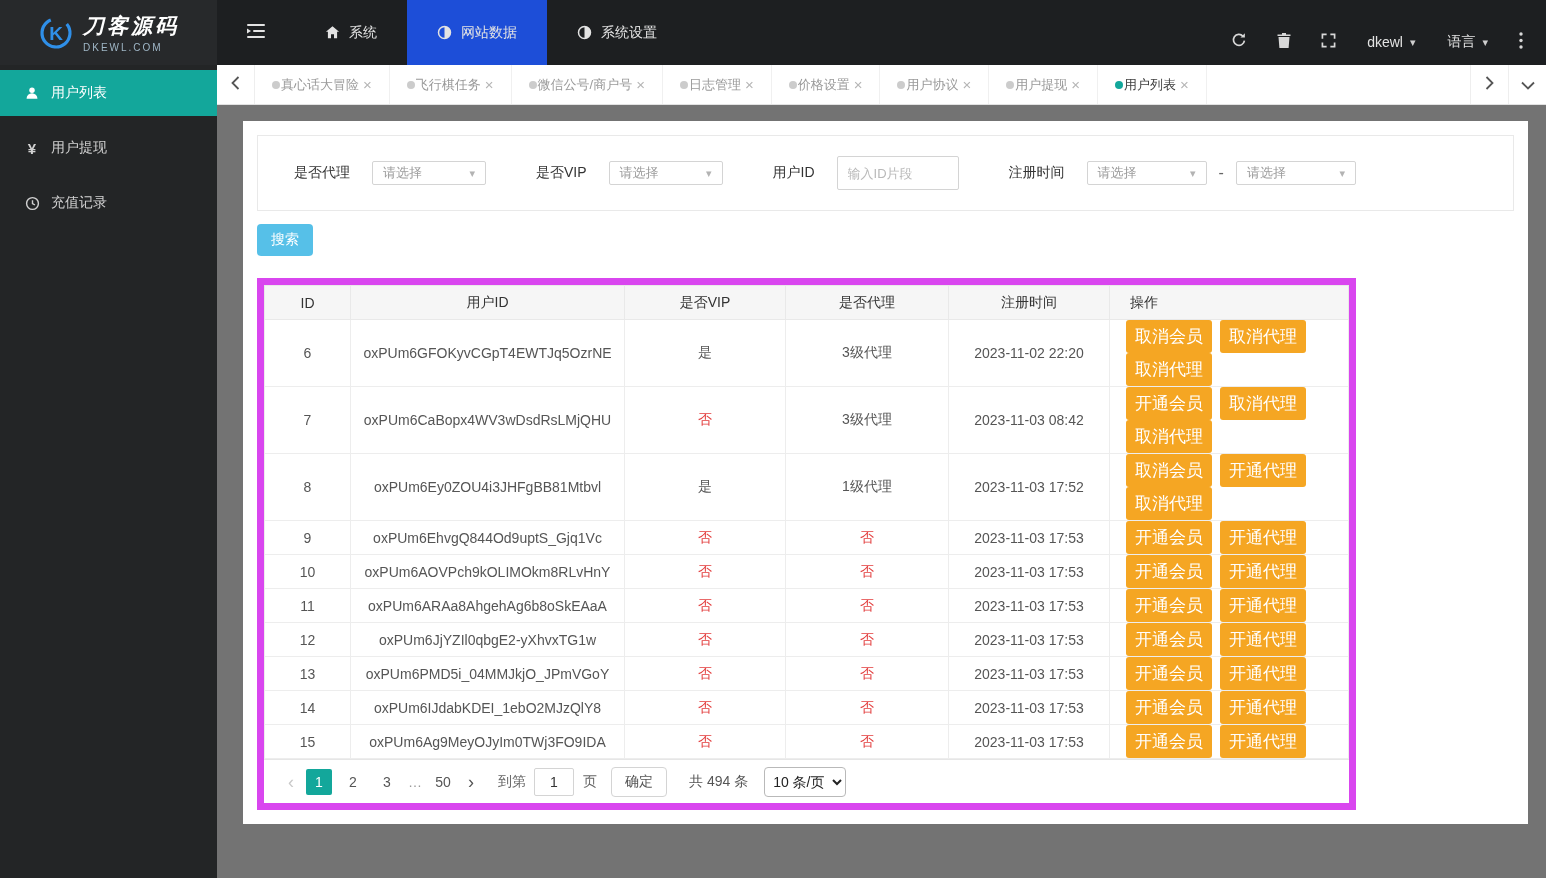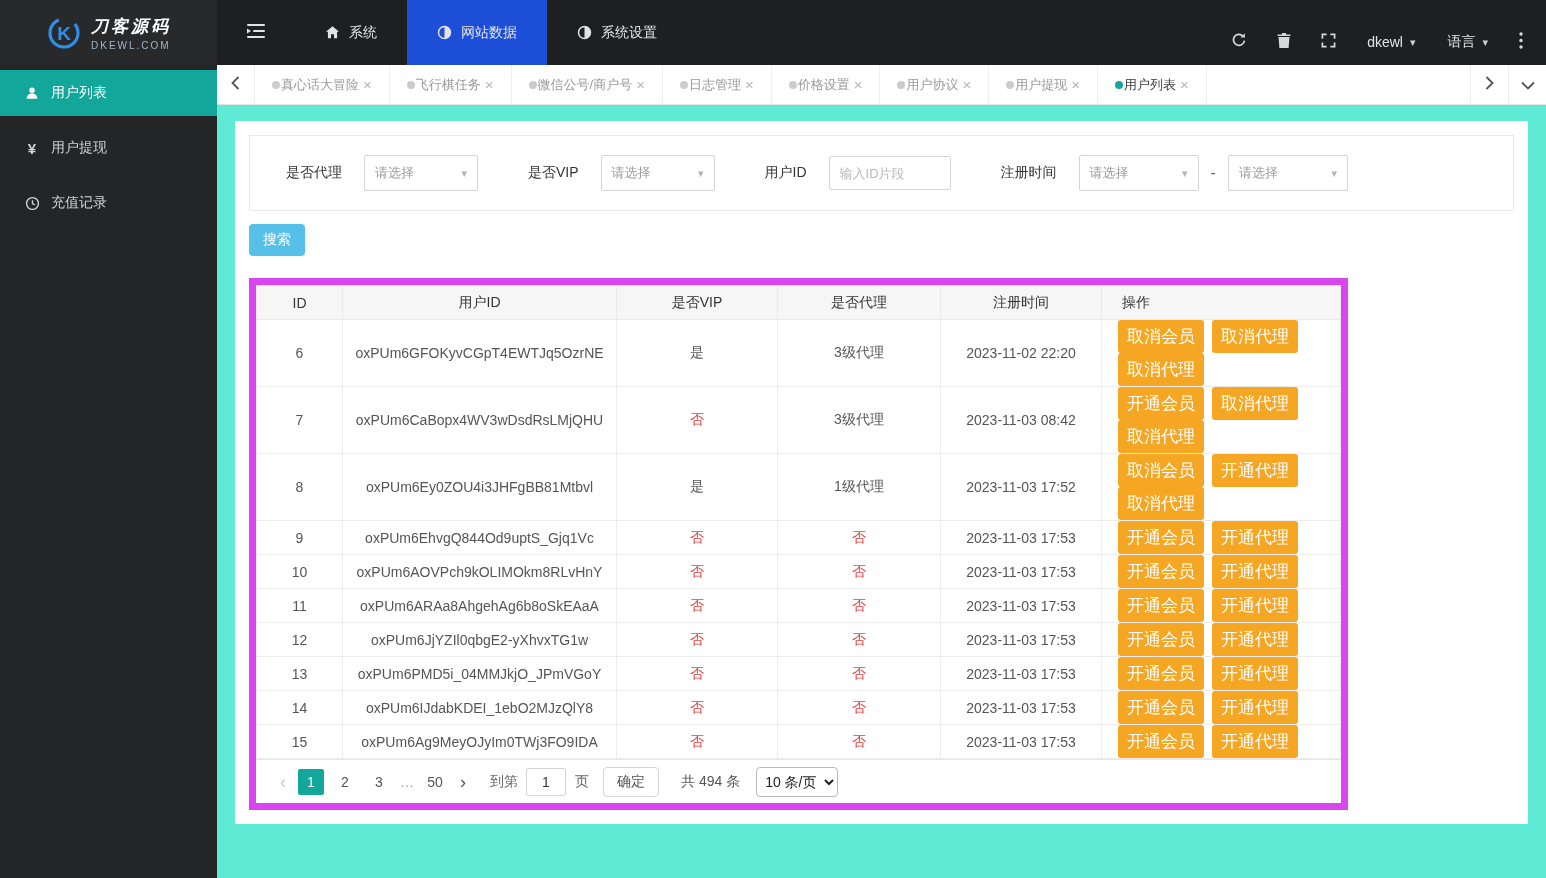--- a/index.html
+++ b/index.html
@@ -3,21 +3,21 @@
 <meta charset="utf-8">
 <style>
   * { margin:0; padding:0; box-sizing:border-box; }
   html,body { width:1546px; height:878px; overflow:hidden;
     font-family:"Liberation Sans","DejaVu Sans",sans-serif; color:#333; background:#f0f1f2; }
 
   
   .topbar { position:absolute; top:0; left:0; width:1546px; height:65px;
     background:#1d1f21; display:flex; align-items:stretch; z-index:10; }
   .logo { width:217px; background:#27292b; display:flex; align-items:center; justify-content:center; gap:9px; }
-  .logo-txt-main { color:#fff; font-size:17px; font-weight:700; letter-spacing:3px; font-style:italic; }
+  .logo-txt-main { color:#fff; font-size:21px; font-weight:700; letter-spacing:3px; font-style:italic; }
   .logo-txt-sub { color:#9fb6c6; font-size:10px; letter-spacing:2px; margin-top:2px; }
   .menu-toggle { display:flex; align-items:center; padding:0 30px; color:#e3e3e3; cursor:pointer; }
   .tn-items { display:flex; align-items:stretch; }
   .tn-item { display:flex; align-items:center; gap:9px; padding:0 30px; color:#e3e3e3; font-size:14px; cursor:pointer; }
   .tn-item.active { background:#1d4ed8; }
   .tn-icon { display:flex; align-items:center; }
   .top-right { margin-left:auto; display:flex; align-items:center; padding-right:8px;margin-top:19px; }
   .icon-btn { padding:0 15px; height:65px; display:flex; align-items:center; color:#d8d8d8; cursor:pointer; }
   .top-drop { display:flex; align-items:center; gap:7px; color:#e3e3e3; font-size:14px; padding:0 16px; height:65px; cursor:pointer; }
   .caret { color:#cfcfcf; font-size:11px; line-height:1; }
@@ -38,27 +38,27 @@
   .tab-ctrl.right { border-left:1px solid #eee; }
   .tab-list { flex:1; display:flex; overflow:hidden; }
   .tab { display:flex; align-items:center; gap:1px; padding:0 17px; border-right:1px solid #f0f0f0;
     font-size:13px; color:#999; white-space:nowrap; cursor:pointer; }
   .tab-dot { width:8px; height:8px; border-radius:50%; background:#ccc; flex:none; }
   .tab.active { color:#404040; }
   .tab.active .tab-dot { background:#13a79b; }
   .tab-close { color:#b5b5b5; font-size:15px; margin-left:3px; }
 
   
-  .main { position:absolute; top:105px; left:217px; right:0; bottom:0; background:#5eead4; overflow:hidden; }
+  .main { position:absolute; top:105px; left:217px; right:0; bottom:0; background:#737373; overflow:hidden;padding-left:8px; }
   .card { margin:16px 18px; background:#fff; padding:14px 14px 14px; }
 
   .filter-panel { border:1px solid #e9e9e9; height:76px; display:flex; align-items:center; padding:0 36px; }
   .fgroup { display:flex; align-items:center; margin-right:50px; }
   .flabel { font-size:14px; color:#333; margin-right:22px; white-space:nowrap; }
-  .select { width:114px; height:36px; border:1px solid #d4d4d4; border-radius:2px; background:#fff;
+  .select { width:114px; height:24px; border:1px solid #d4d4d4; border-radius:2px; background:#fff;
     display:flex; align-items:center; justify-content:space-between; padding:0 10px;
     color:#9b9b9b; font-size:13px; cursor:pointer; }
   .select .caret { color:#b3b3b3; }
   .select.wide { width:120px; }
   .text-input { width:122px; height:34px; border:1px solid #d4d4d4; border-radius:2px; padding:0 10px;
     font-size:13px; color:#333; outline:none; }
   .text-input::placeholder { color:#b9b9b9; }
   .dash { margin:0 12px; color:#666; }
 
   .search-btn { margin-top:13px; background:#56c0e8; color:#fff; border:none; border-radius:4px;

